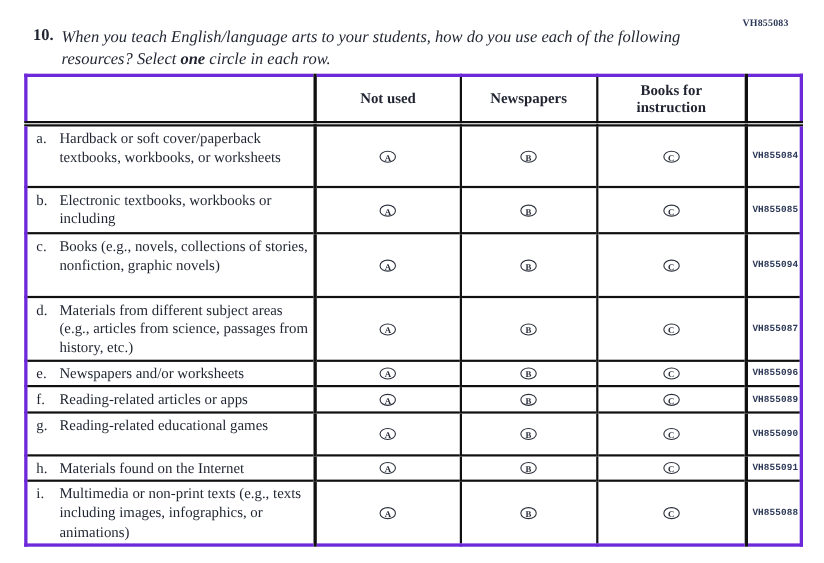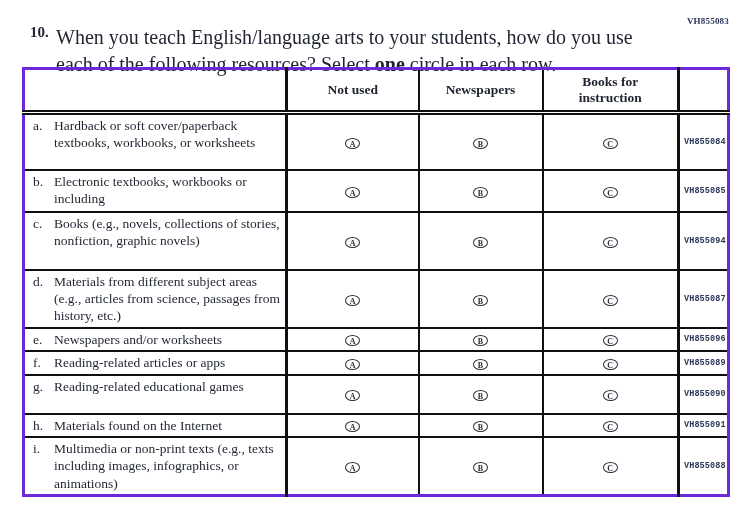--- a/index.html
+++ b/index.html
@@ -3,28 +3,28 @@
 <meta charset="utf-8">
 <style>
   html,body{margin:0;padding:0;}
   body{
     width:749px;height:512px;position:relative;overflow:hidden;
     background:#ffffff;
     font-family:"Liberation Serif","DejaVu Serif",serif;
     color:#1f2430;
   }
   .page-code{
-    position:absolute;top:16px;right:20px;
+    position:absolute;top:16px;right:32px;
     font-size:9px;font-weight:bold;color:#2c3857;letter-spacing:0.2px;
   }
   .question{
     position:absolute;left:30px;top:24px;display:flex;
   }
   .qnum{font-weight:bold;font-size:15px;width:26px;flex:0 0 26px;}
-  .qtext{width:596px;font-size:20px;line-height:1.35;}
+  .qtext{width:596px;font-size:15px;line-height:1.35;font-style:italic;}
   .qtext b{font-weight:bold;}
   table.survey{
     position:absolute;left:22px;top:67px;width:705px;
     border-collapse:collapse;table-layout:fixed;
     border:3px solid #6d28d9;
   }
   thead tr{border-bottom:5px double #101010;}
   tbody tr{border-bottom:2px solid #101010;}
   tbody tr:last-child{border-bottom:0;}
   th,td{margin:0;overflow:hidden;}

